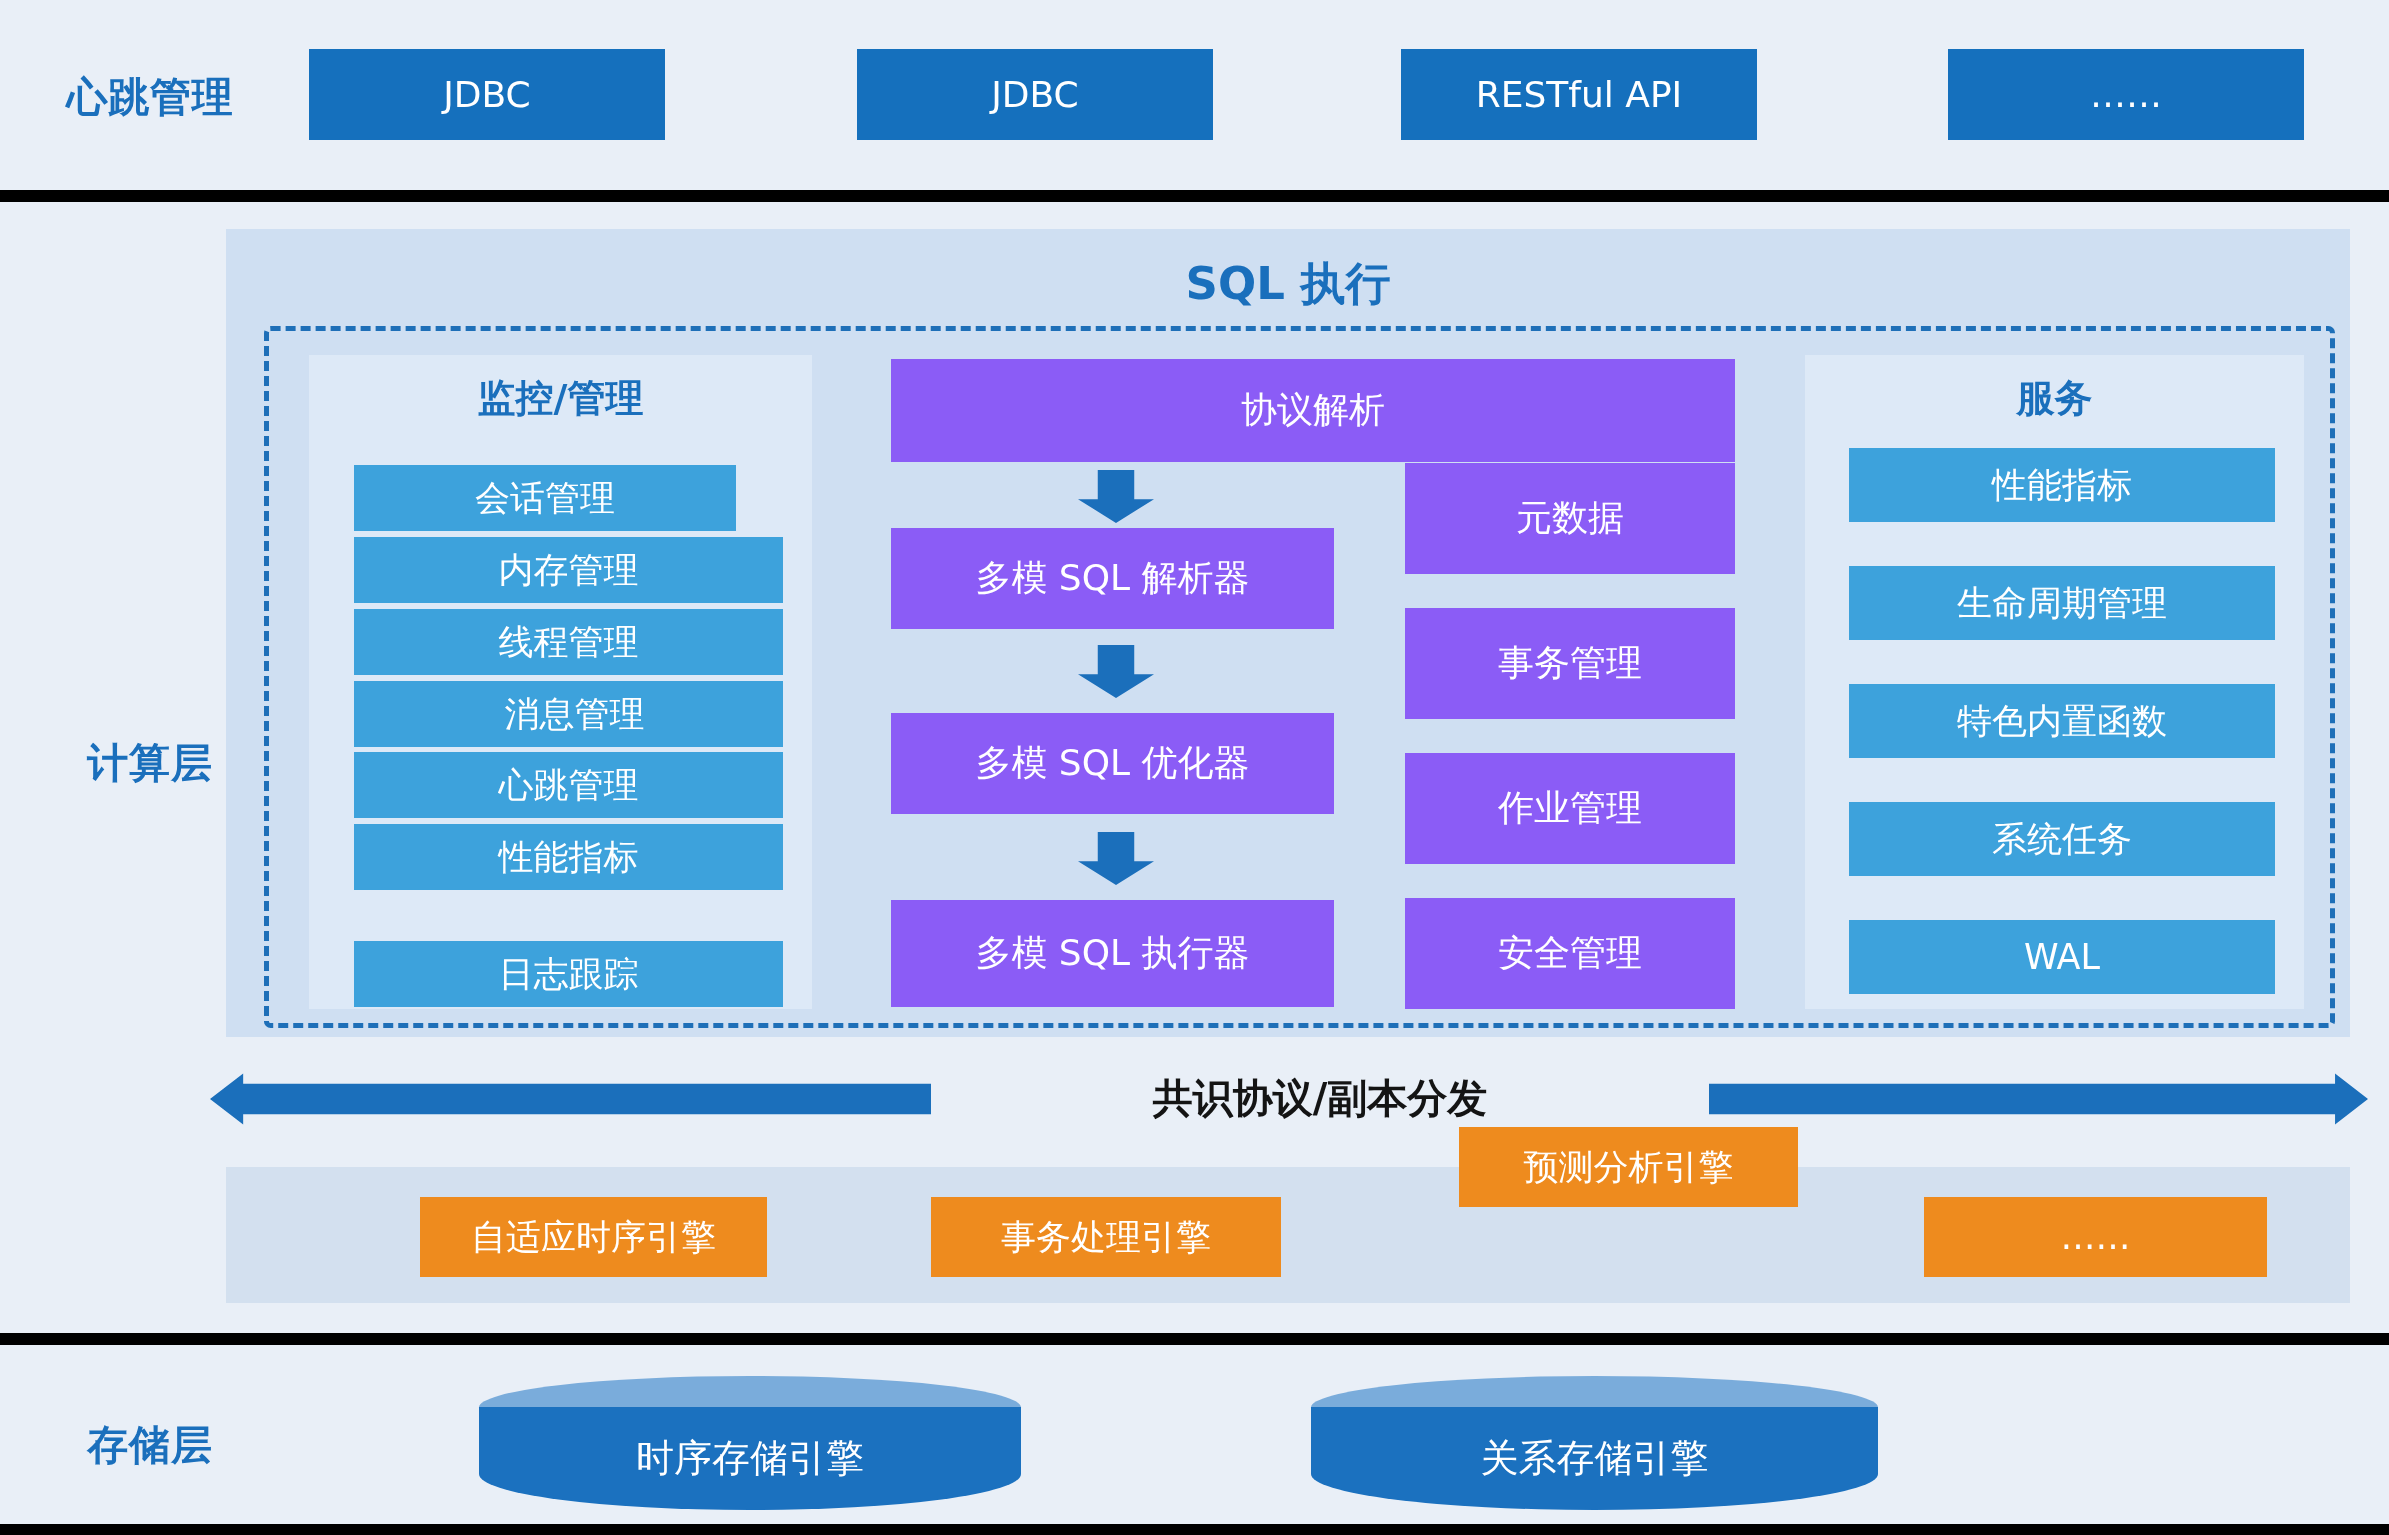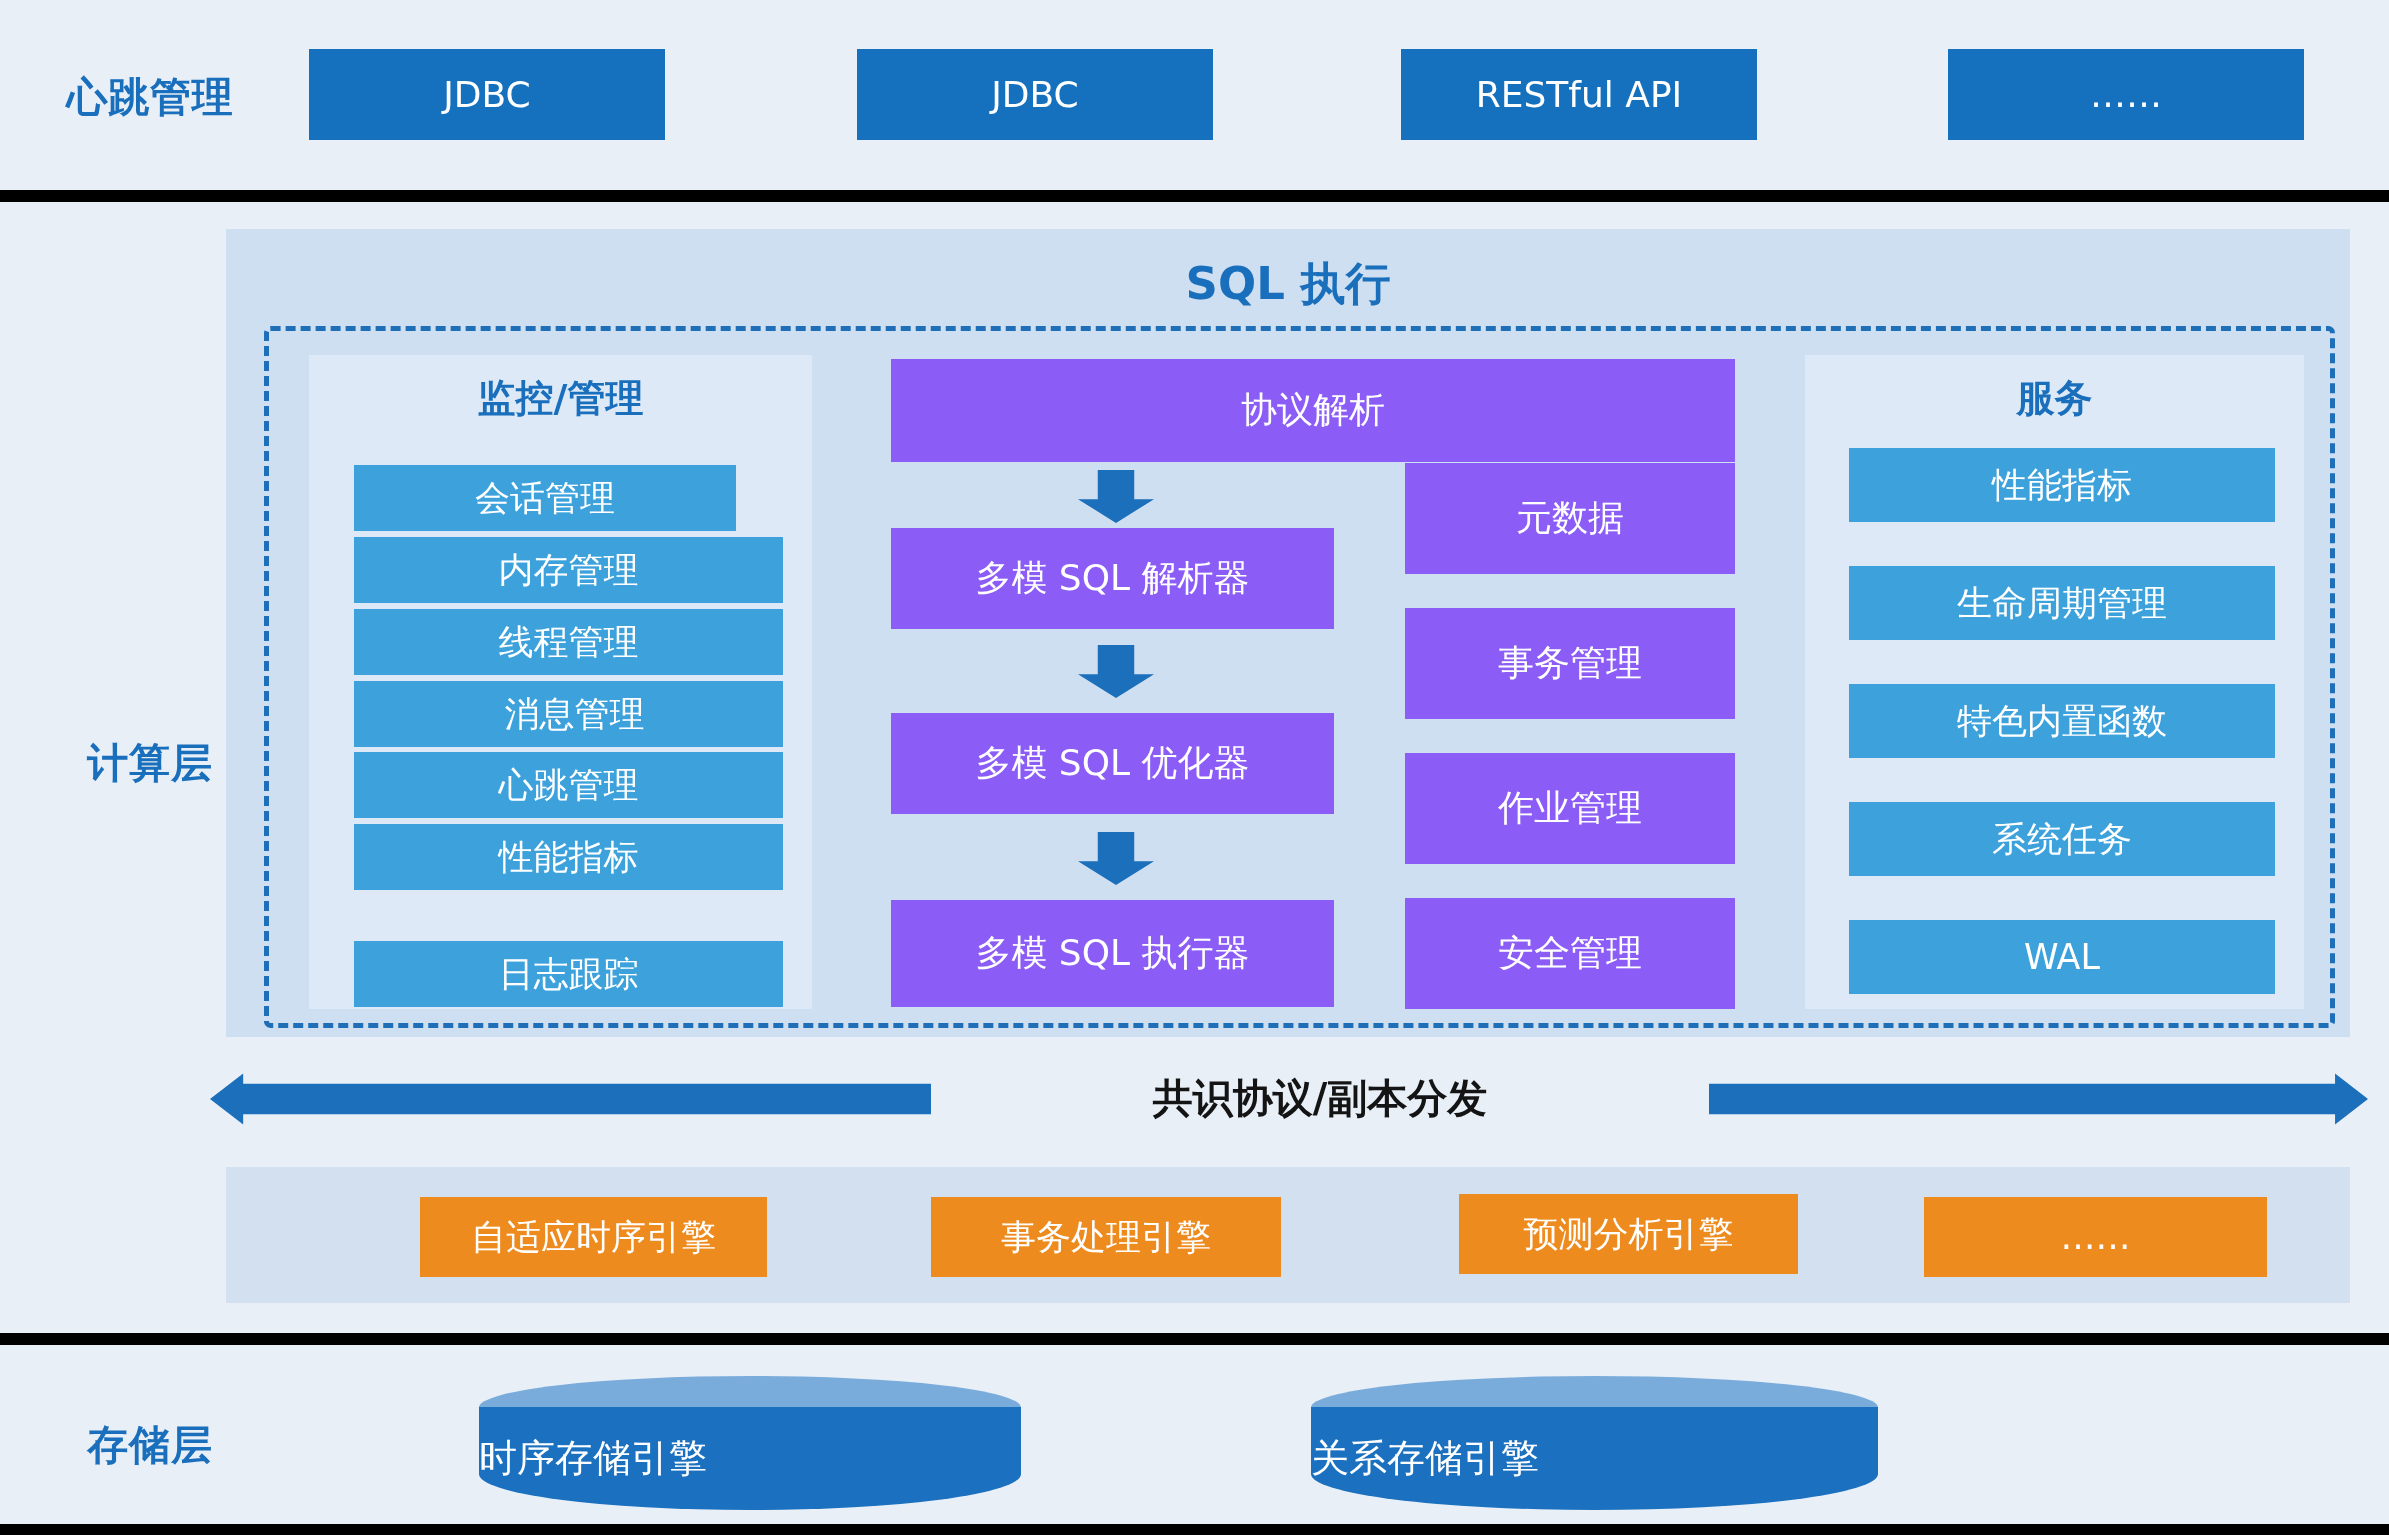--- a/index.html
+++ b/index.html
@@ -58,21 +58,21 @@
 
   .cylinder { }
   .cyl-top {
     position:absolute; left:0; top:0; width:100%; height:63px;
     background:#7aacdb; border-radius:50%;
   }
   .cyl-body {
     position:absolute; left:0; top:31px; right:0; bottom:0;
     background:#1b71bf;
     border-radius:0 0 50% 50% / 0 0 36px 36px;
-    display:flex; align-items:center; 
+    display:flex; align-items:center; justify-content:center;
     color:#fff; font-size:38px;
   }
 </style>
 </head>
 <body>
 
 <div class="abs" style="left:0;top:0;width:2389px;height:1536px;">
 
   <div class="abs flexc layer-label" style="left:51px;top:68px;width:198px;height:58px;">
       <span>心跳管理</span>
@@ -191,21 +191,21 @@
     </div>
   <div class="abs right-arrow" style="left:1709px;top:1067px;width:659px;height:64px;"></div>
 
   <div class="abs engines-strip" style="left:226px;top:1167px;width:2124px;height:136px;"></div>
   <div class="abs flexc orange-box" style="left:420px;top:1197px;width:347px;height:80px;">
       <span>自适应时序引擎</span>
     </div>
   <div class="abs flexc orange-box" style="left:931px;top:1197px;width:350px;height:80px;">
       <span>事务处理引擎</span>
     </div>
-  <div class="abs flexc orange-box" style="left:1459px;top:1194px;width:339px;height:80px;">
+  <div class="abs flexc orange-box" style="left:1459px;top:1127px;width:339px;height:80px;">
       <span>预测分析引擎</span>
     </div>
   <div class="abs flexc orange-box" style="left:1924px;top:1197px;width:343px;height:80px;">
       <span>……</span>
     </div>
 
   <div class="abs divider" style="top:1333px;height:11.5px;"></div>
 
   <div class="abs flexc layer-label" style="left:51px;top:1416px;width:198px;height:58px;">
       <span>存储层</span>

